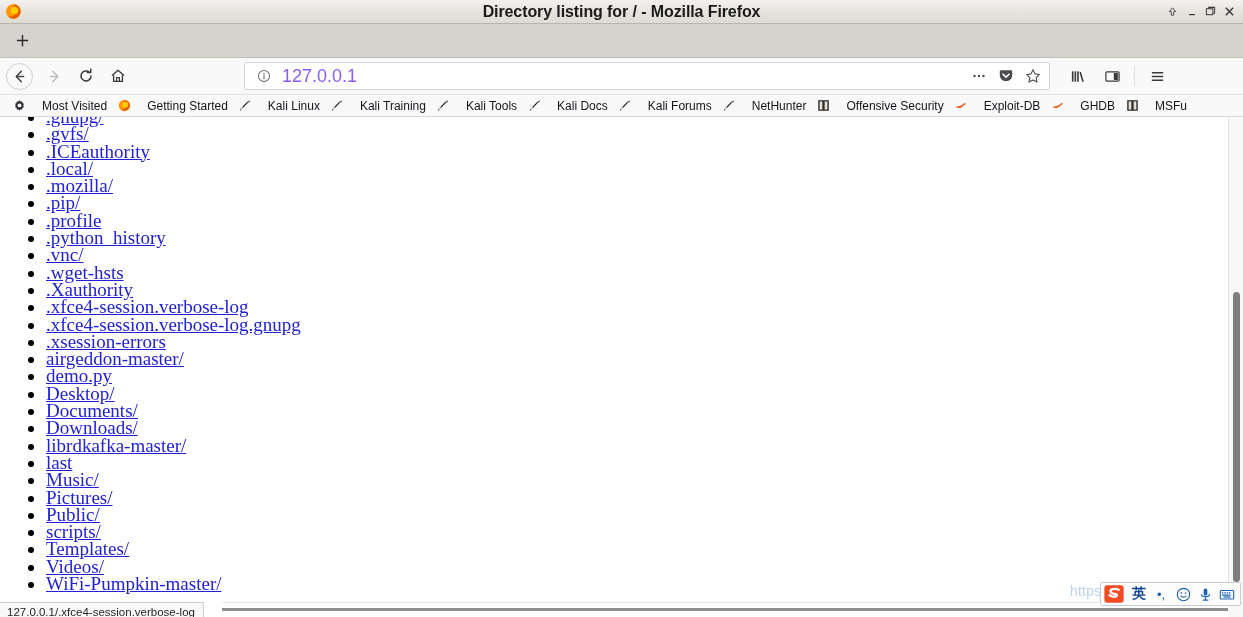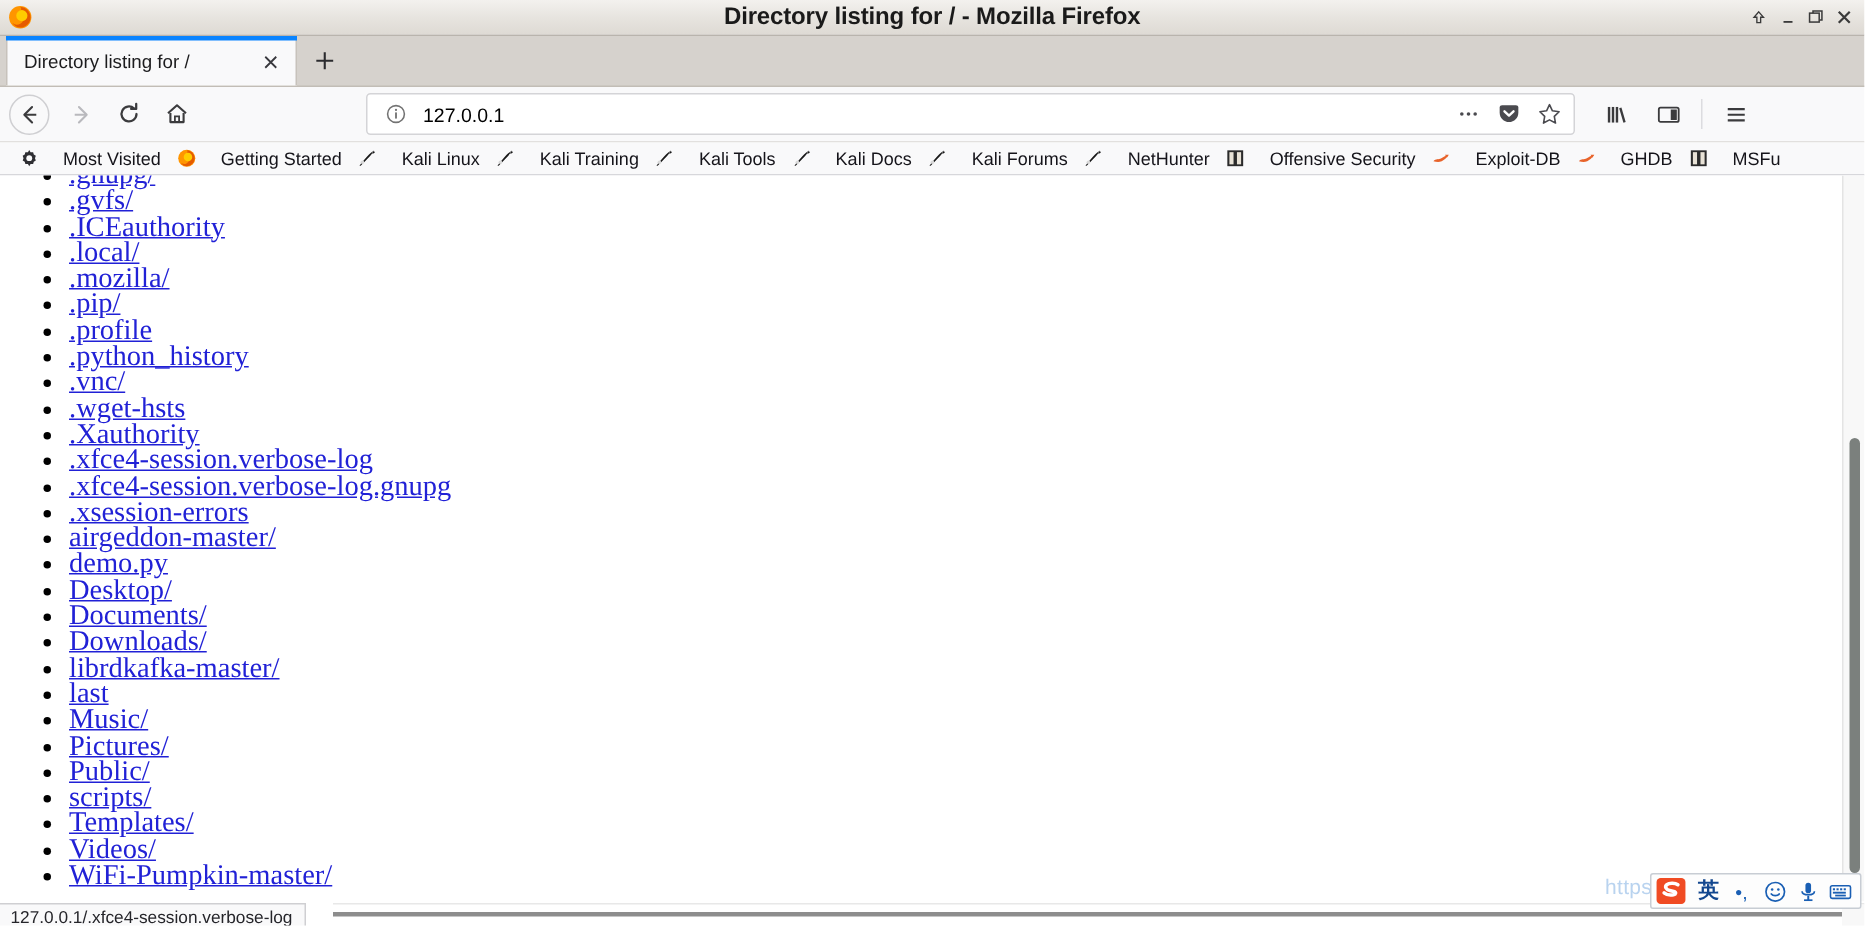--- a/index.html
+++ b/index.html
@@ -136,22 +136,22 @@
     max-width: 806px;
   }
   .url-ident {
     width: 18px; height: 18px;
     display: flex; align-items: center; justify-content: center;
     color: #737373;
     flex: 0 0 auto;
   }
   .url-text {
     flex: 1 1 auto;
-    font-size: 13px;
-    color: #000000;
+    font-size: 18px;
+    color: #8b5cf6;
     padding-left: 9px;
     white-space: nowrap;
     overflow: hidden;
   }
   .url-actions { display: flex; align-items: center; gap: 3px; flex: 0 0 auto; }
   .url-act {
     width: 24px; height: 24px;
     display: flex; align-items: center; justify-content: center;
     color: #4a4a4f;
   }
@@ -349,28 +349,20 @@
     </div>
     <div class="win-btn">
       <svg width="11" height="11" viewBox="0 0 12 12">
           <path d="M2 2 L10 10 M10 2 L2 10" stroke="#3a3a3a" stroke-width="1.6" fill="none"></path>
         </svg>
     </div>
   </div>
 </div>
 
 <div class="tabstrip">
-  <div class="tab">
-    <span class="tab-label">Directory listing for /</span>
-    <span class="tab-close">
-      <svg width="11" height="11" viewBox="0 0 12 12">
-          <path d="M2 2 L10 10 M10 2 L2 10" stroke="#38383d" stroke-width="1.3" fill="none"></path>
-        </svg>
-    </span>
-  </div>
   <div class="newtab">
     <svg width="15" height="15" viewBox="0 0 16 16">
         <path d="M8 2 V14 M2 8 H14" stroke="#2b2b2e" stroke-width="1.5" fill="none"></path>
       </svg>
   </div>
 </div>
 
 <div class="navbar">
   <div class="navbtn circled">
     <svg width="15" height="15" viewBox="0 0 16 16">

